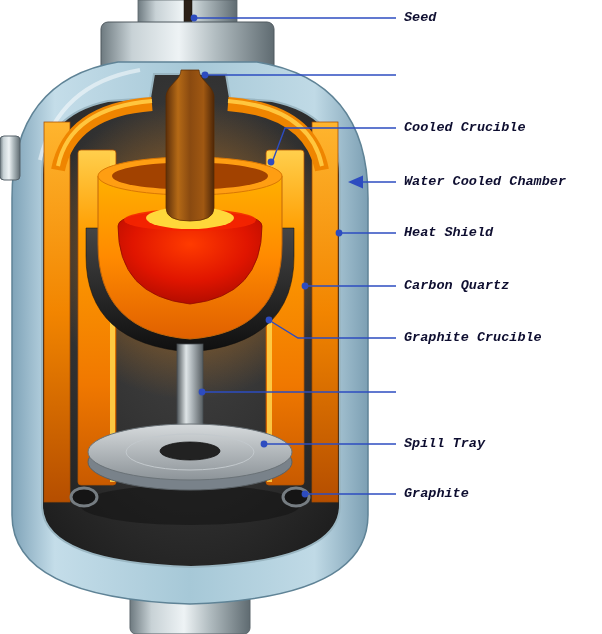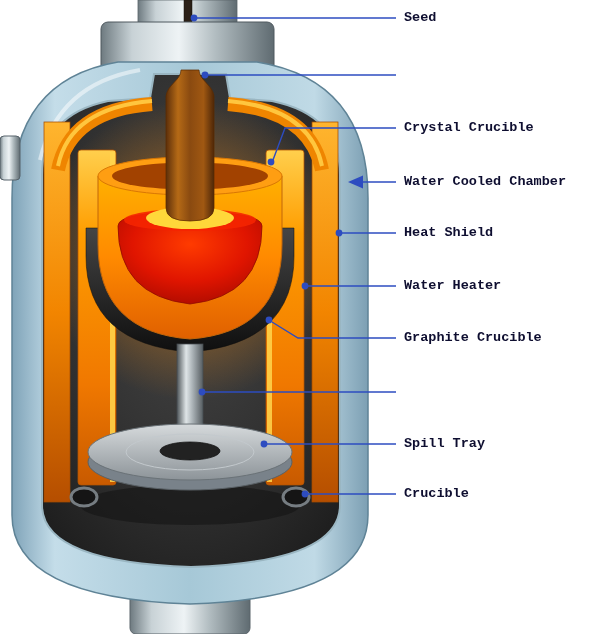--- a/index.html
+++ b/index.html
@@ -3,21 +3,21 @@
 <meta charset="utf-8">
 <style>
   html,body { margin:0; padding:0; background:#ffffff; }
   .stage {
     position:relative; width:602px; height:634px; background:#ffffff;
     font-family:"Liberation Mono","DejaVu Sans Mono",monospace; overflow:hidden;
   }
   .stage svg { position:absolute; left:0; top:0; }
   .label {
     position:absolute; left:404px; font-size:13.5px; font-weight:bold;
-    color:#0e0e30; white-space:nowrap; line-height:16px; letter-spacing:0;
+    color:#0e0e30; white-space:nowrap; line-height:16px; letter-spacing:0;font-style:italic;
   }
 </style>
 </head>
 <body>
 
 <div class="stage">
 
   <svg width="602" height="634" viewBox="0 0 602 634">
     <defs>
       <linearGradient id="gMetalH" x1="0" y1="0" x2="1" y2="0">
@@ -175,21 +175,21 @@
         <circle cx="264" cy="444" r="3.4" stroke="none"></circle>
       </g>
       <g>
         <line x1="308" y1="494" x2="396" y2="494"></line>
         <circle cx="305" cy="494" r="3.4" stroke="none"></circle>
       </g>
     </g>
   </svg>
 
   <div class="label" style="top:10px">Seed</div>
-  <div class="label" style="top:120px">Crystal Crucible</div>
+  <div class="label" style="top:120px">Cooled Crucible</div>
   <div class="label" style="top:174px">Water Cooled Chamber</div>
   <div class="label" style="top:225px">Heat Shield</div>
-  <div class="label" style="top:278px">Water Heater</div>
+  <div class="label" style="top:278px">Carbon Quartz</div>
   <div class="label" style="top:330px">Graphite Crucible</div>
   <div class="label" style="top:436px">Spill Tray</div>
-  <div class="label" style="top:486px">Crucible</div>
+  <div class="label" style="top:486px">Graphite</div>
 
 </div>
 
 </body></html>

